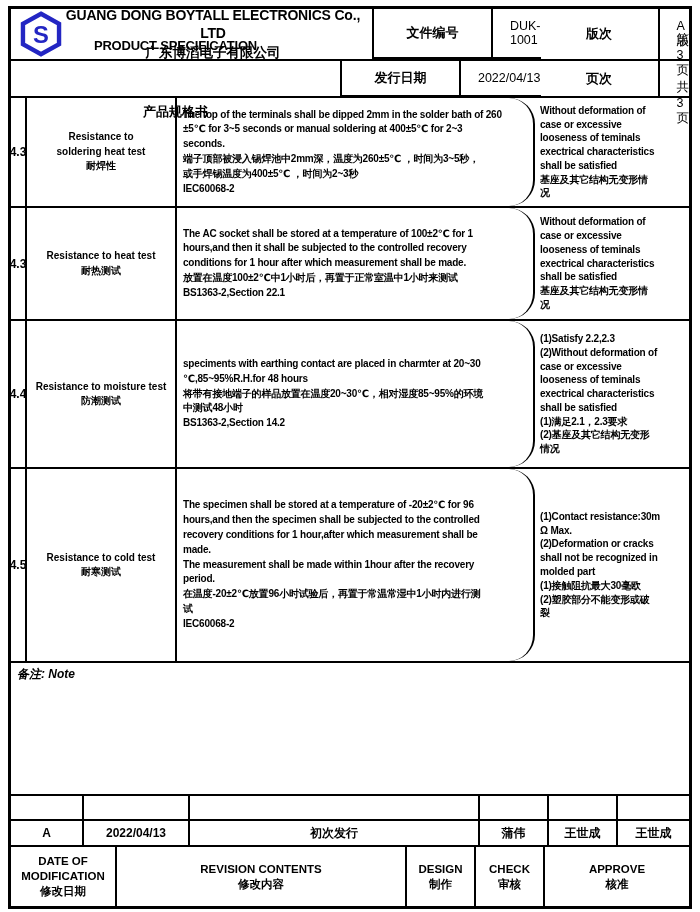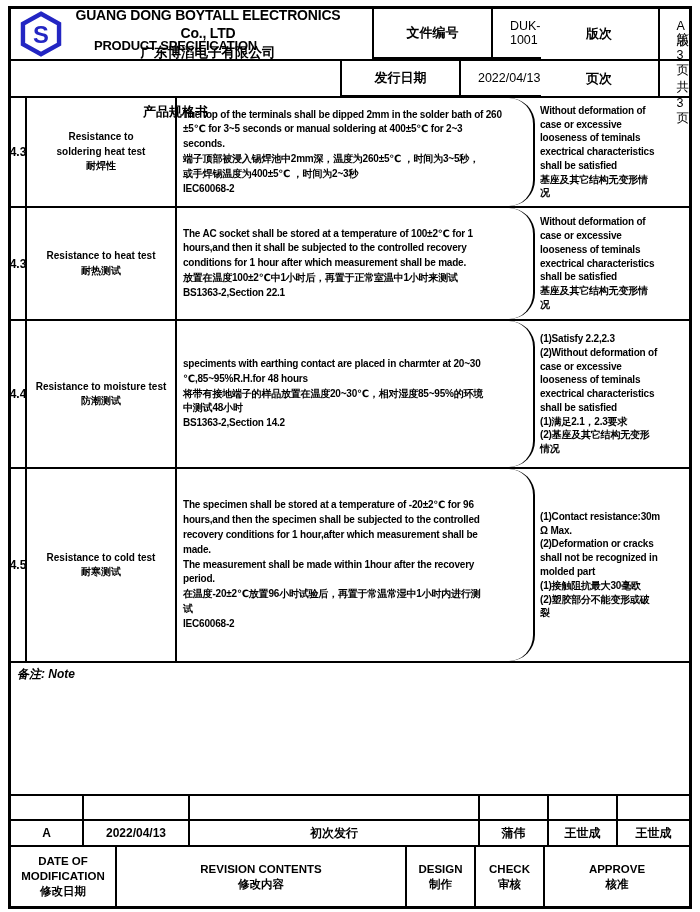--- a/index.html
+++ b/index.html
@@ -13,21 +13,21 @@
   .frow{display:flex;width:100%;}
   .bb2{border-bottom:2px solid #000;}
   .bb1{border-bottom:1px solid #000;}
   .br2{border-right:2px solid #000;}
 
   
   .hbandA{height:52px;}
   .hbandB{height:37px;}
   .hleft{width:417px;display:flex;flex-direction:column;justify-content:center;}
   .company-cell{flex-direction:row;align-items:center;padding-left:7px;}
-  .company-text{flex:1;text-align:center;line-height:1.3;padding-right:20px;}
+  .company-text{flex:1;text-align:center;line-height:1.3;padding-right:10px;}
   .company-en{font-size:14px;font-weight:bold;letter-spacing:-0.2px;}
   .company-cn{font-size:13.5px;font-weight:bold;margin-top:2px;}
   .title-cell{text-align:center;line-height:1.35;gap:48px;}
   .title-en{font-size:13px;font-weight:bold;letter-spacing:-0.2px;}
   .title-cn{font-size:13px;font-weight:bold;}
   .hright{flex:1;display:flex;}
   .hrow{flex:1;display:flex;}
   .hlabel{width:119px;display:flex;align-items:center;justify-content:center;
           font-size:13px;font-weight:bold;border-right:2px solid #000;}
   .hvalue{flex:1;display:flex;align-items:center;justify-content:center;

